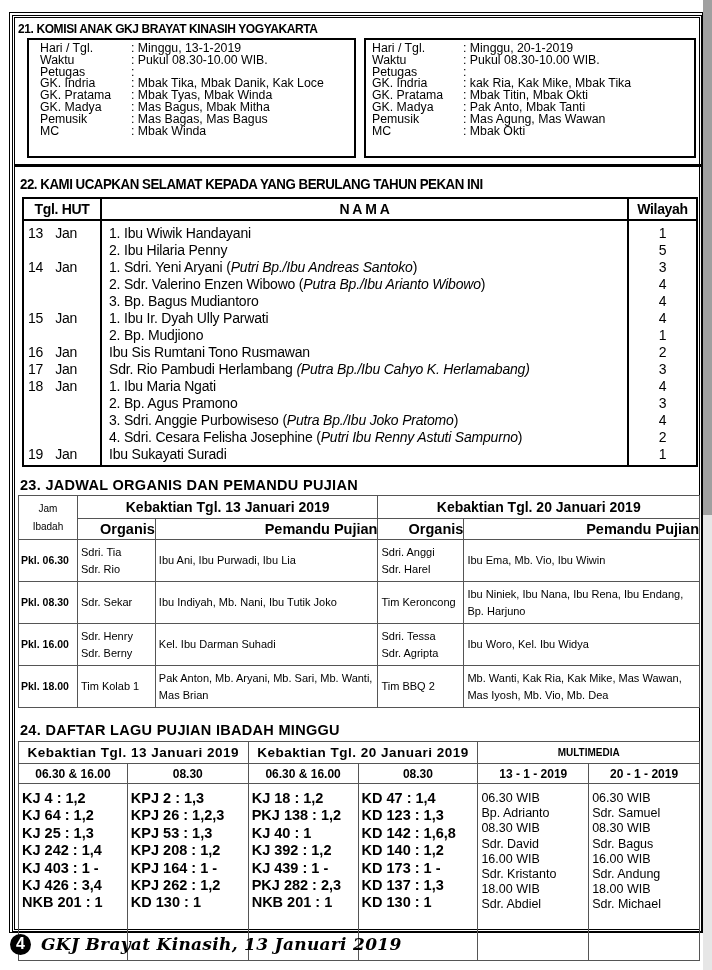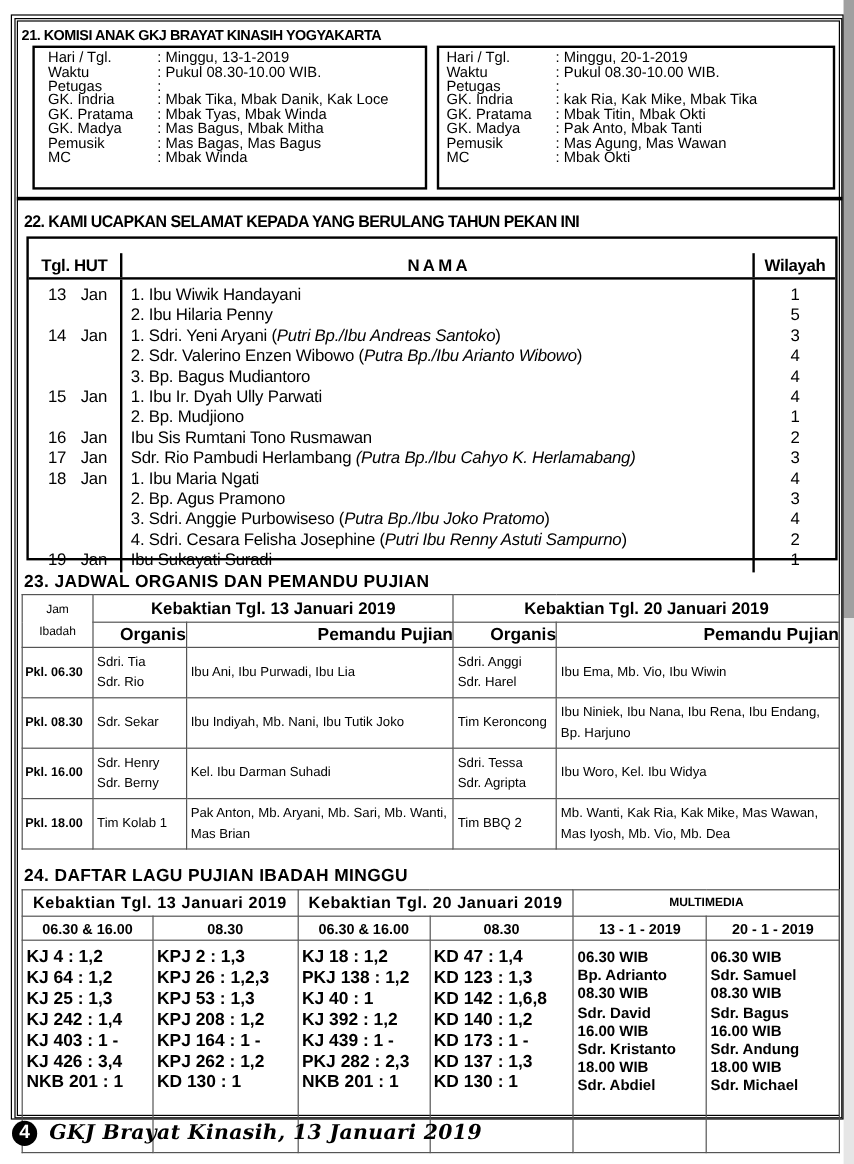--- a/index.html
+++ b/index.html
@@ -24,30 +24,30 @@
   .info-label { width: 91px; }
   .info-value { flex: 1; }
 
   .thick-rule { position: absolute; left: 14px; width: 688px; height: 3px; background: #000; }
 
   .sec22-title { position: absolute; left: 20px; top: 176px; font-size: 14px; font-weight: bold;
     letter-spacing: -0.5px; transform: scaleX(0.95); transform-origin: left; }
   .bday-table { position: absolute; left: 22px; top: 197px; width: 676px; height: 270px;
     border: 2px solid #000; }
   .bday-head { display: flex; height: 22px; border-bottom: 2px solid #000; font-weight: bold;
-    font-size: 14px; letter-spacing: -0.3px; margin-top: 12px; }
+    font-size: 14px; letter-spacing: -0.3px; }
   .bday-head div { display: flex; align-items: center; justify-content: center; }
   .col-date { width: 78px; border-right: 2px solid #000; }
   .col-name { flex: 1; border-right: 2px solid #000; }
   .col-wil { width: 67px; }
   .bday-body { display: flex; height: 244px; }
   .bday-body .col-date, .bday-body .col-name, .bday-body .col-wil { padding-top: 4px; }
   .bday-line { height: 17px; line-height: 17px; font-size: 14px; white-space: nowrap;
     letter-spacing: -0.2px; }
-  .bday-body .col-date .bday-line { padding-left: 16px; }
+  .bday-body .col-date .bday-line { padding-left: 4px; }
   .bday-body .col-date .bday-line span.m { display: inline-block; margin-left: 12px; }
   .bday-body .col-name .bday-line { padding-left: 7px; }
   .bday-body .col-wil .bday-line { text-align: center; }
   .it { font-style: italic; }
 
   .sec23-title { position: absolute; left: 20px; top: 477px; font-size: 14.5px; font-weight: bold;
     letter-spacing: 0.3px; }
   .sched { position: absolute; left: 18px; top: 495px; width: 682px; border-collapse: collapse;
     font-size: 11px; }
   .sched td, .sched th { border: 1px solid #555; }
@@ -62,21 +62,21 @@
   .sec24-title { position: absolute; left: 20px; top: 722px; font-size: 14.5px; font-weight: bold;
     letter-spacing: 0.3px; }
   .songs { position: absolute; left: 18px; top: 741px; width: 682px; border-collapse: collapse; }
   .songs td, .songs th { border: 1px solid #555; }
   .songs .keb { font-size: 13.5px; font-weight: bold; height: 22px; text-align: center;
     letter-spacing: 0.5px; }
   .songs .mm { font-size: 10px; font-weight: bold; text-align: center; }
   .songs .sub { font-size: 12px; font-weight: bold; height: 20px; text-align: center; }
   .songs td.list { vertical-align: top; padding: 6px 0 0 3px; font-weight: bold; font-size: 14.5px;
     line-height: 17.4px; height: 177px; white-space: nowrap; }
-  .songs td.mlist { vertical-align: top; padding: 7px 4px 0 3px; font-weight: bold; font-size: 12.5px;
+  .songs td.mlist { vertical-align: top; padding: 7px 4px 0 3px; font-weight: normal; font-size: 12.5px;
     line-height: 15.2px; white-space: nowrap; }
 
   .footer { position: absolute; left: 10px; top: 932px; height: 24px; display: flex; align-items: center; }
   .page-num { width: 21px; height: 21px; border-radius: 50%; background: #000; color: #fff;
     font-weight: bold; font-size: 16px; display: flex; align-items: center; justify-content: center; }
   .footer-text { margin-left: 10px; font-family: "DejaVu Serif", serif; font-style: italic;
     font-weight: bold; font-size: 17px; letter-spacing: 0.3px; }
 </style>
 </head>
 <body>

